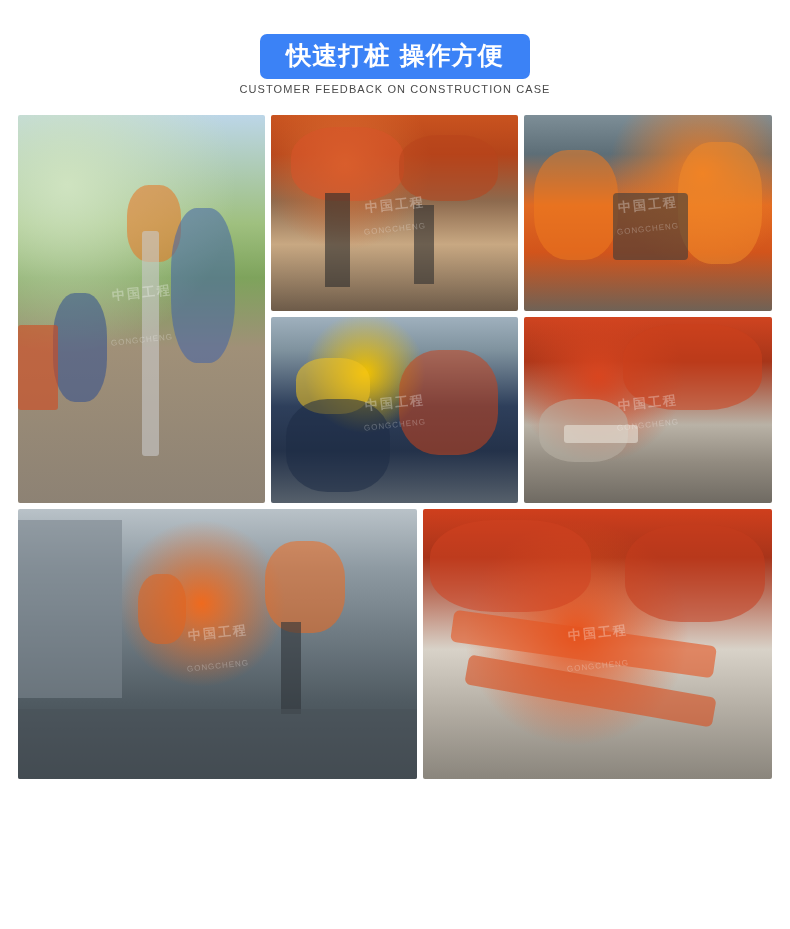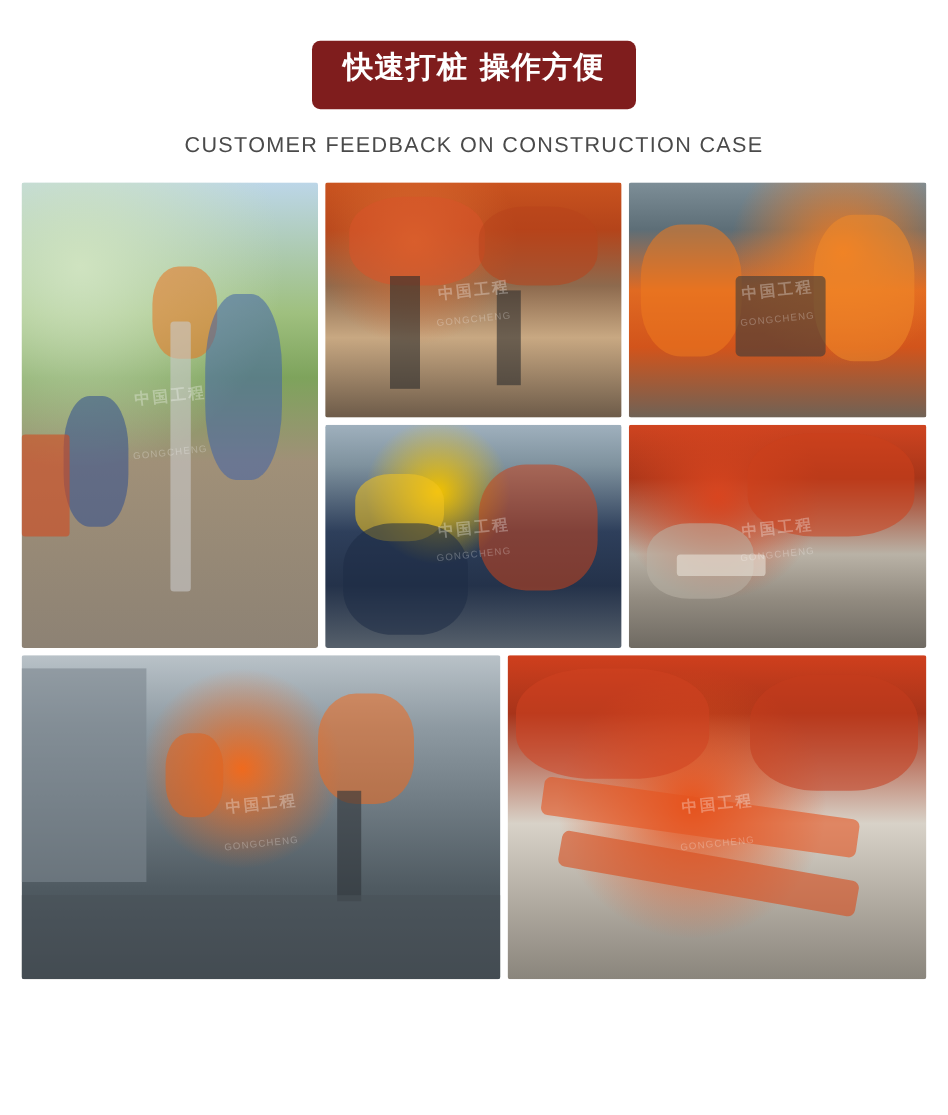--- a/index.html
+++ b/index.html
@@ -20,42 +20,42 @@
     background: #ffffff;
   }
 
   
   .header {
     padding-top: 34px;
     text-align: center;
   }
   .badge {
     display: inline-block;
-    background: #7f1d1d;
+    background: #3b82f6;
     color: #ffffff;
     font-size: 25px;
     font-weight: bold;
     letter-spacing: 1px;
-    padding: 9px 26px 23px 26px;
+    padding: 9px 26px 11px 26px;
     border-radius: 7px;
     line-height: 1;
     font-family: "DejaVu Sans", "Liberation Sans", sans-serif;
   }
   .main-title {
     margin-top: 18px;
     font-size: 58px;
     font-weight: bold;
     color: #1b1b1b;
     letter-spacing: 2px;
     line-height: 1.08;
     font-family: "DejaVu Sans", "Liberation Sans", sans-serif;
   }
   .sub-title {
-    margin-top: 20px;
-    font-size: 18px;
+    margin-top: 4px;
+    font-size: 11px;
     color: #4a4a4a;
     letter-spacing: 1.1px;
     font-weight: 500;
   }
 
   
   .gallery {
     margin-top: 20px;
     padding: 0 18px;
     display: flex;

